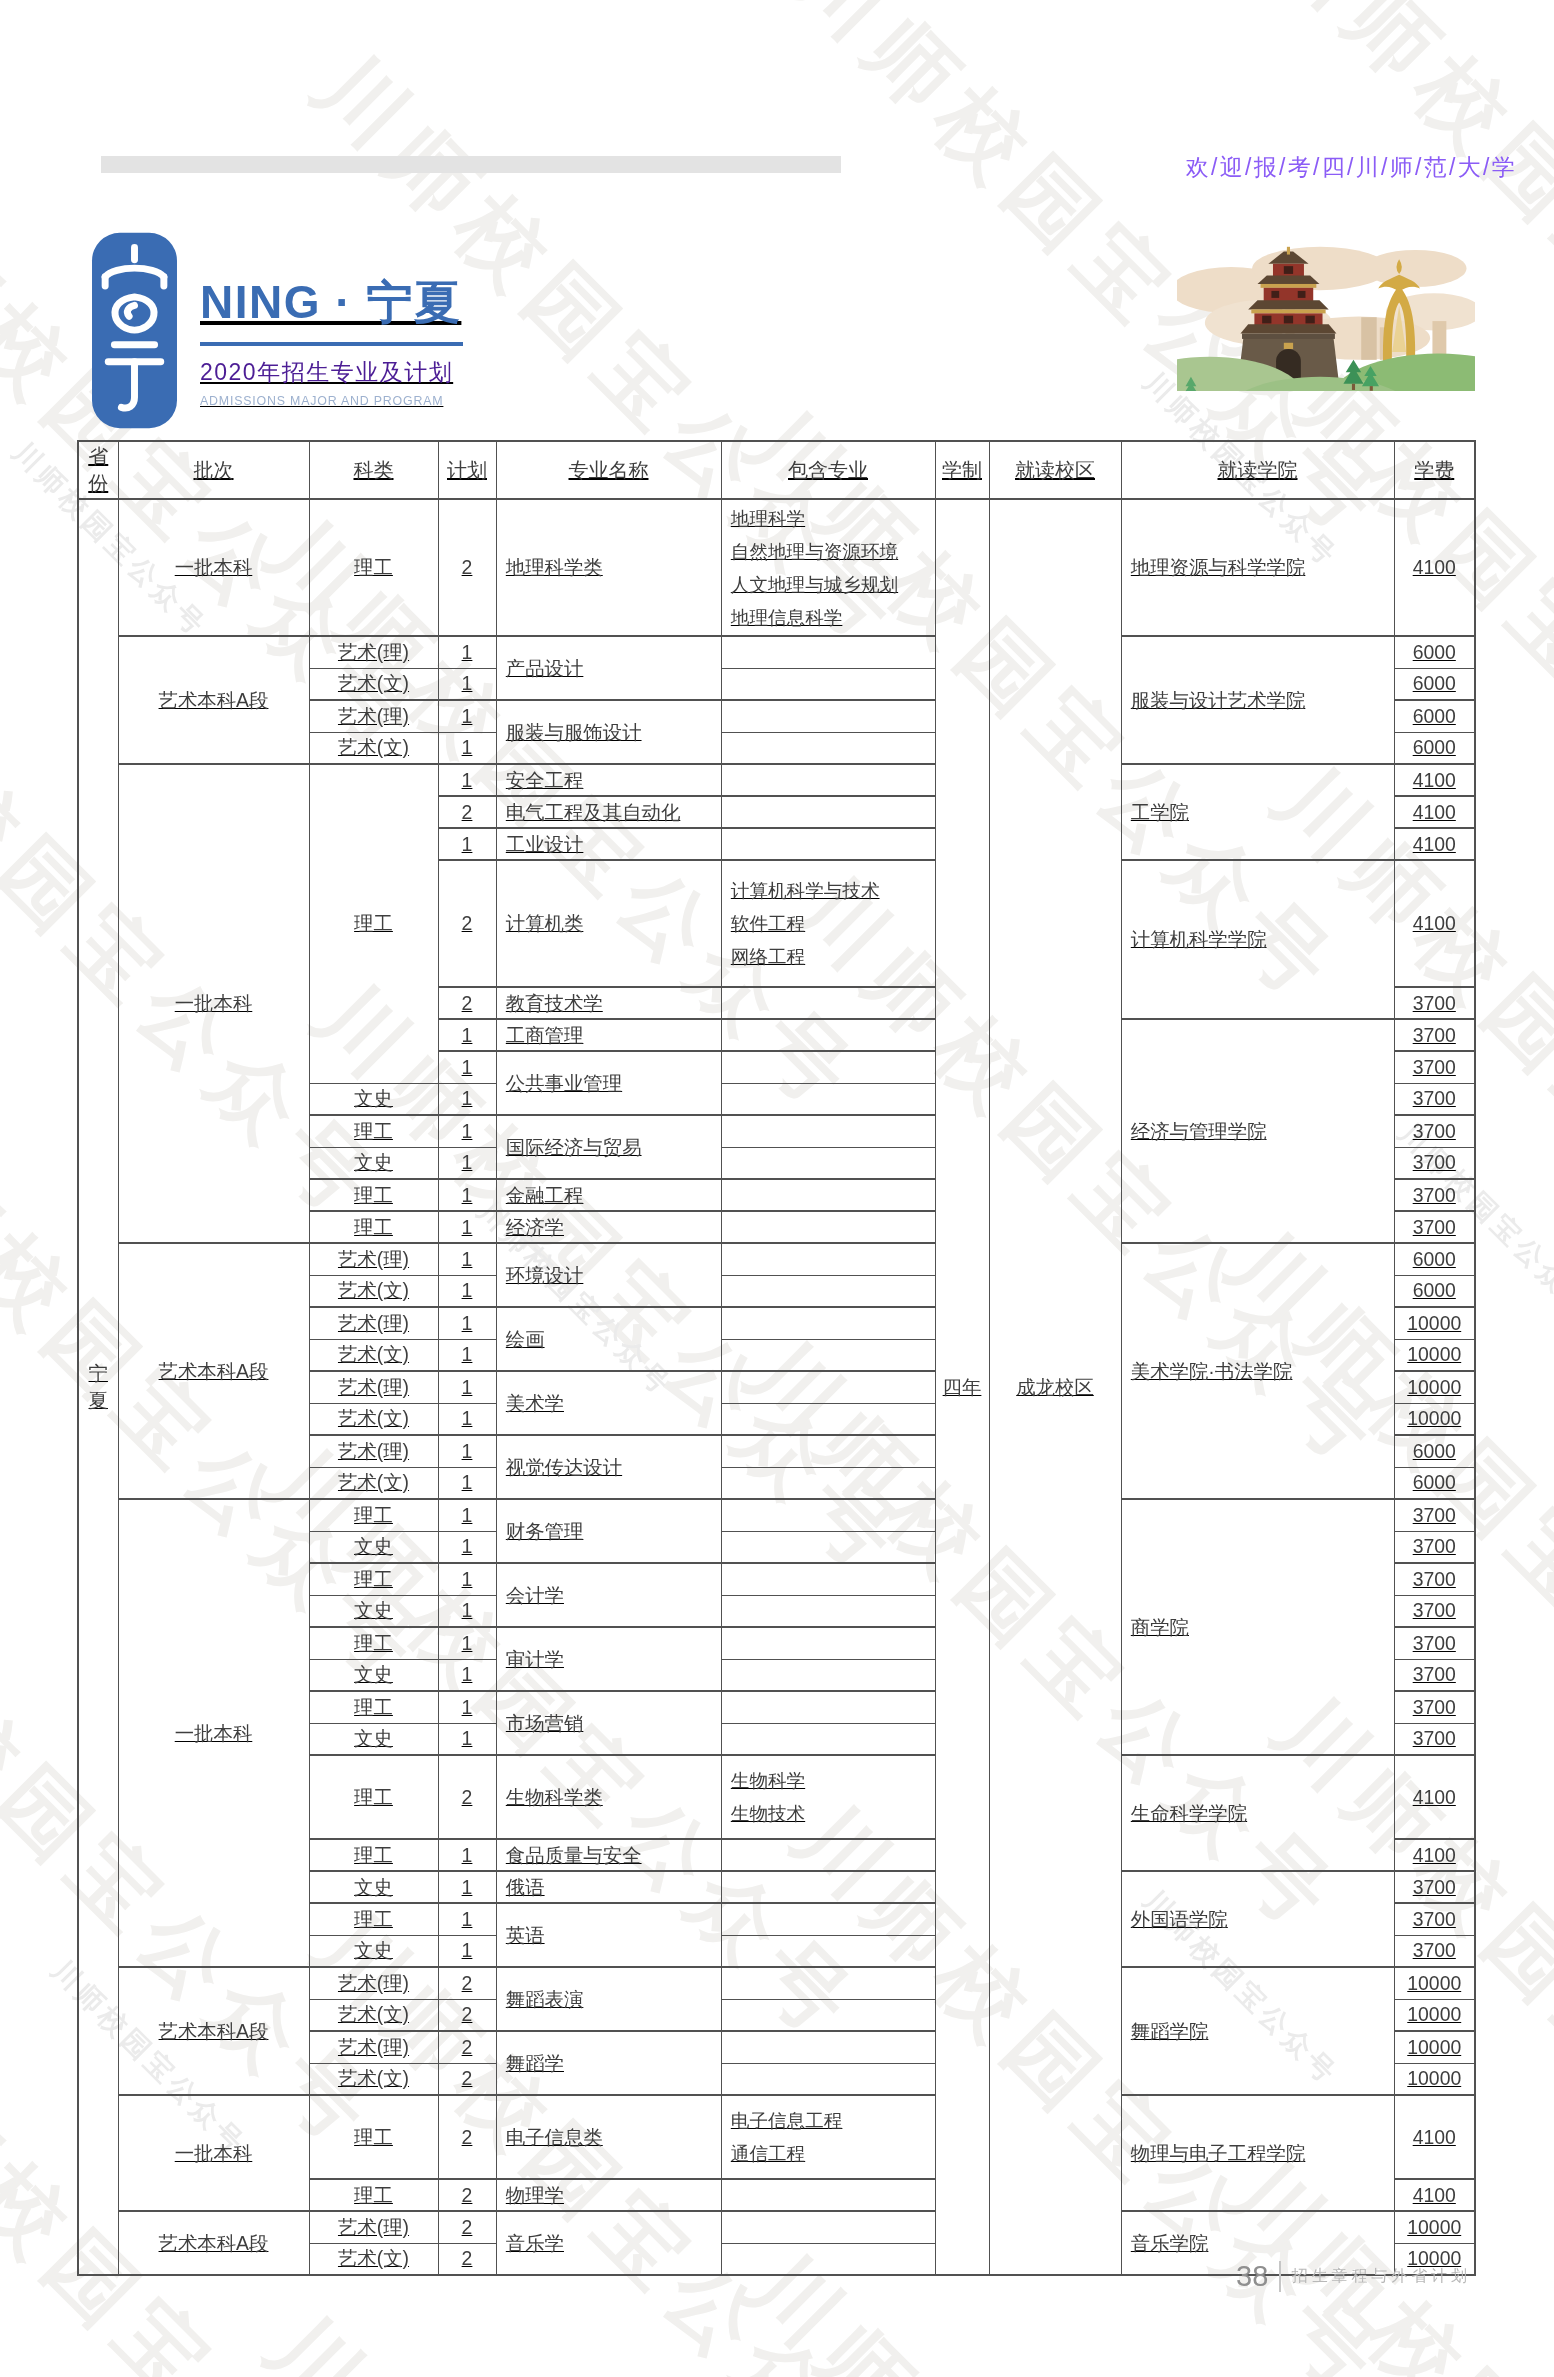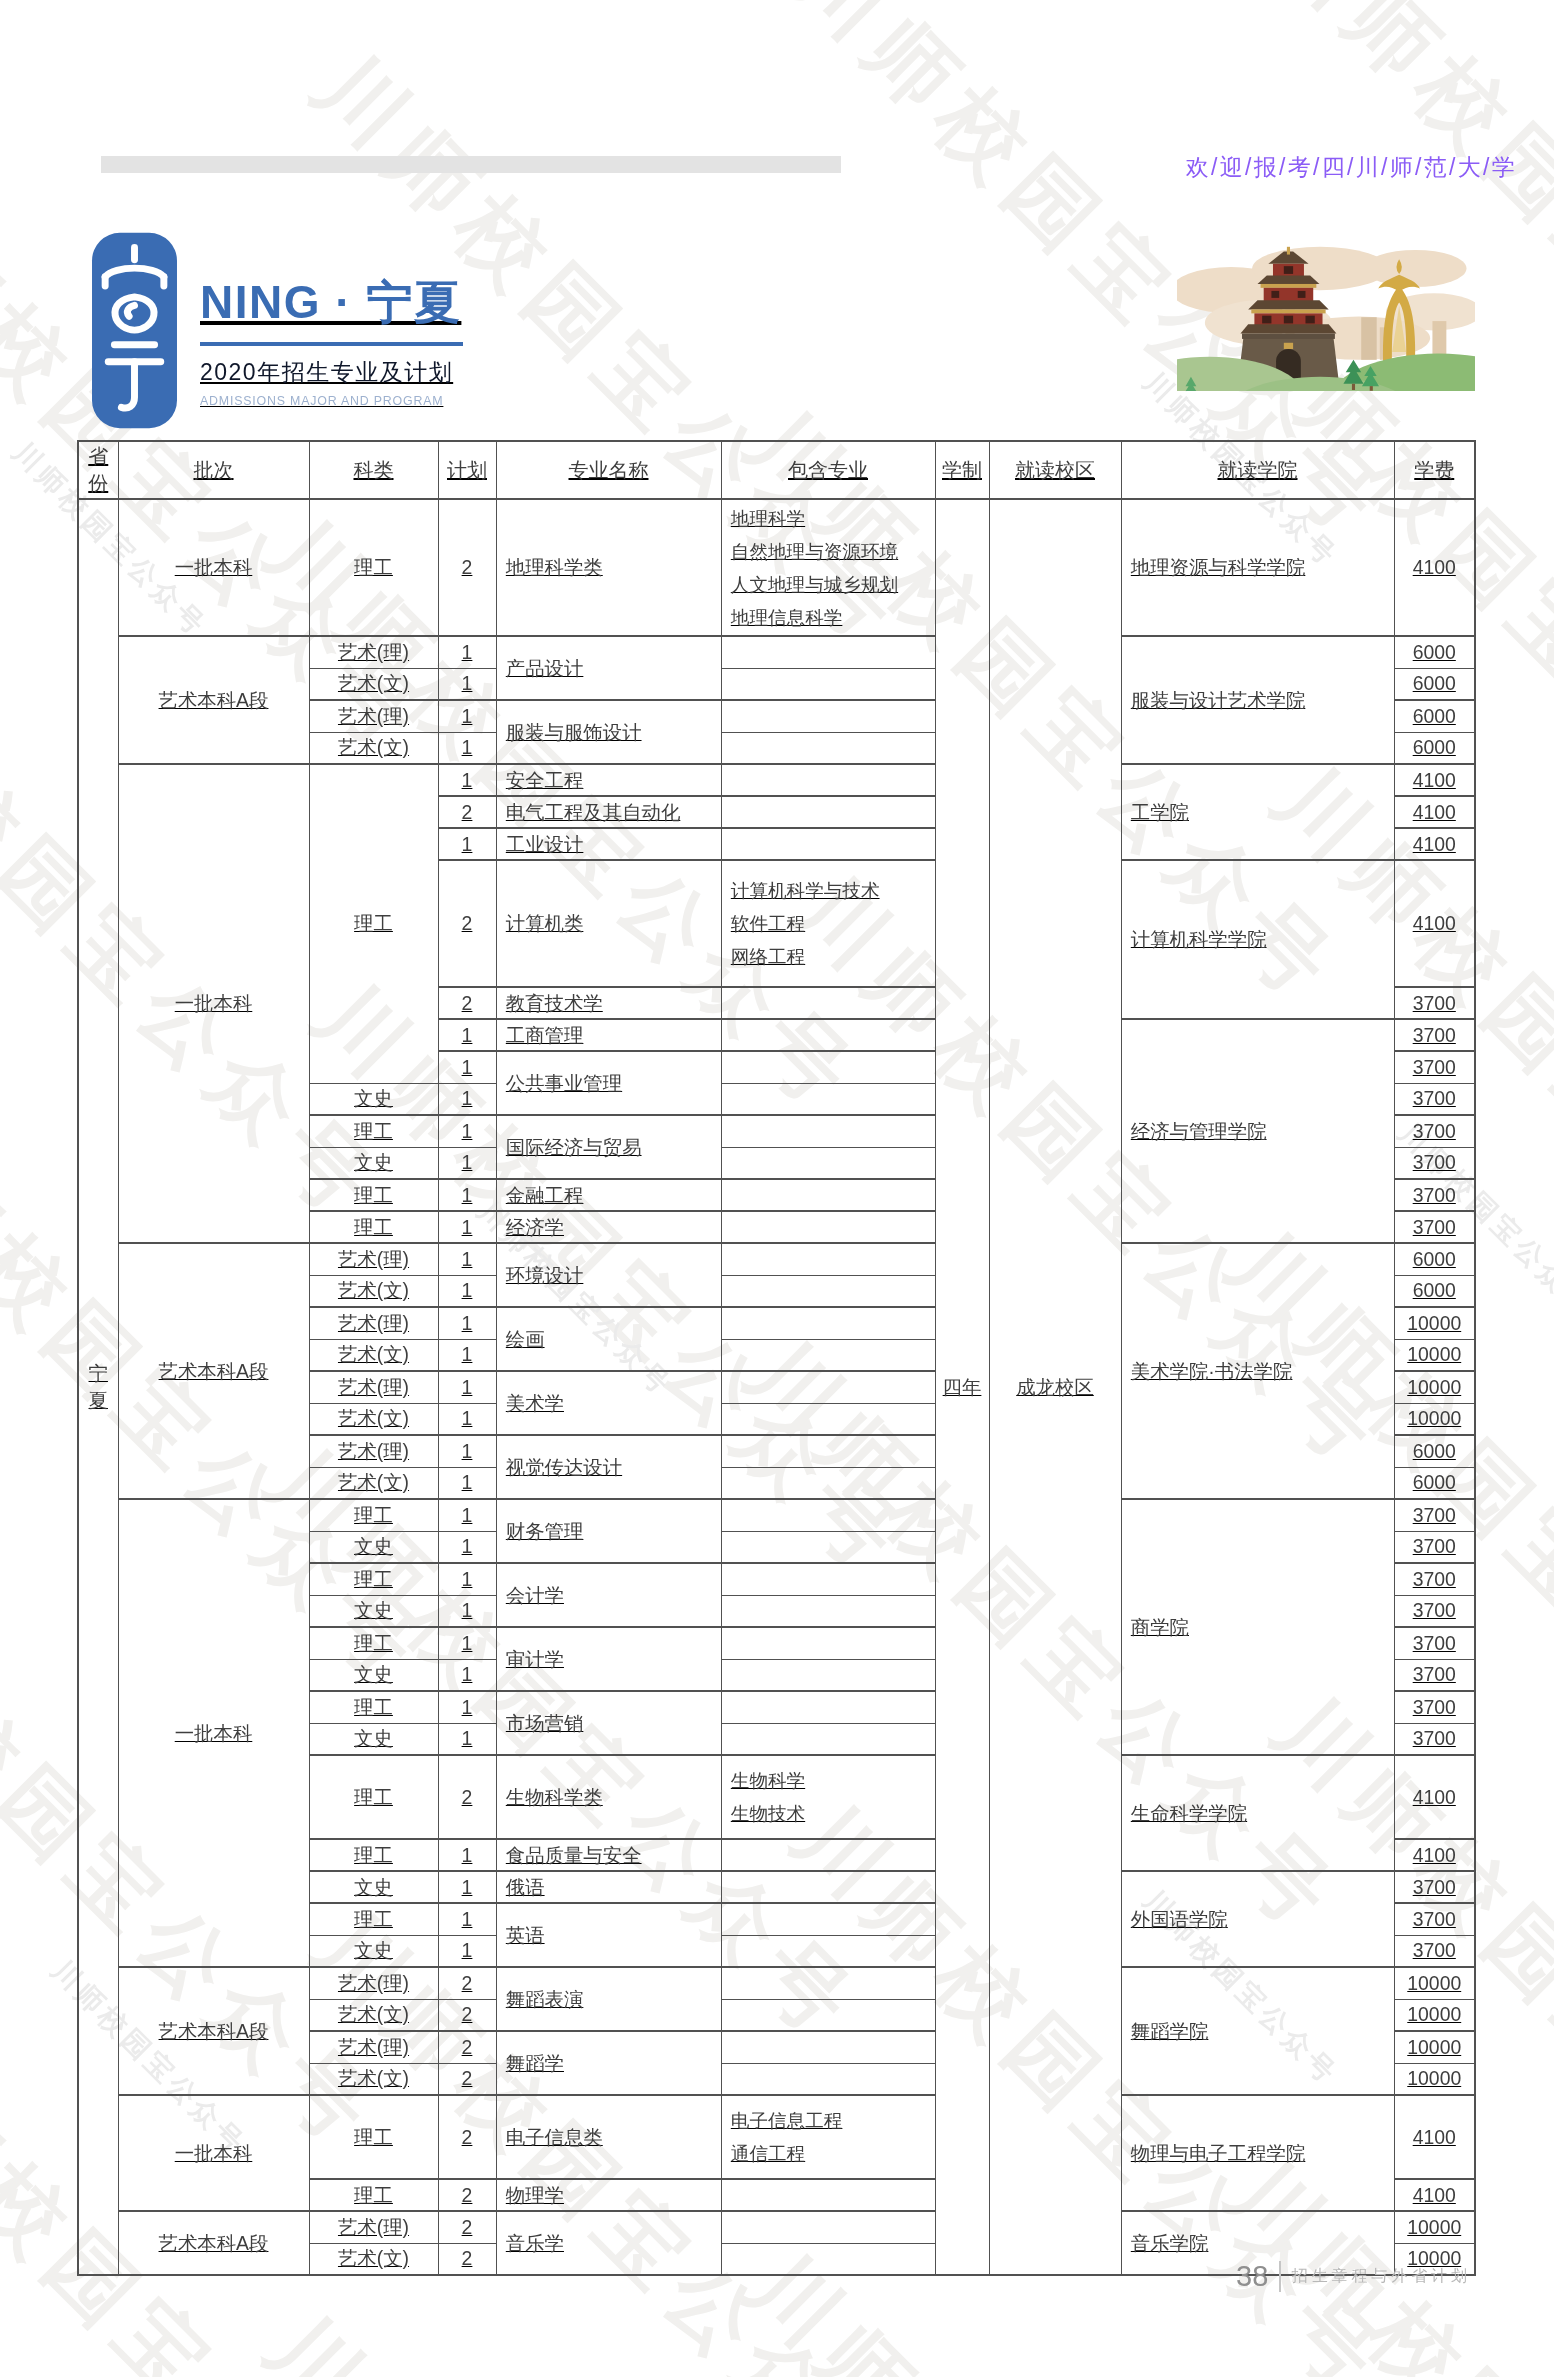--- a/index.html
+++ b/index.html
@@ -96,21 +96,21 @@
       <path d="M30 146 h52"></path>
       <path d="M22 168 h68"></path>
       <path d="M56 168 v46 c0 11 -8 16 -17 13"></path>
     </g>
   </svg>
 </div>
 
 <div class="title-block">
   <div class="title" style="color:#3a6cb3;">NING · 宁夏</div>
   <div class="title-underline" style="background:#3a6cb3;"></div>
-  <div class="subtitle" style="color:#0f172a;">2020年招生专业及计划</div>
+  <div class="subtitle" style="color:#4c1d95;">2020年招生专业及计划</div>
   <div class="subtitle-en">ADMISSIONS MAJOR AND PROGRAM</div>
 </div>
 
 <div class="illu-wrap">
   <svg width="298" height="163" viewBox="0 0 385 210">
     <g>
       <ellipse cx="70" cy="80" rx="78" ry="30" fill="#eeddc8"></ellipse>
       <ellipse cx="185" cy="52" rx="88" ry="28" fill="#eeddc8"></ellipse>
       <ellipse cx="308" cy="52" rx="66" ry="24" fill="#eeddc8"></ellipse>
       <ellipse cx="332" cy="108" rx="62" ry="24" fill="#f0e2d0"></ellipse>

